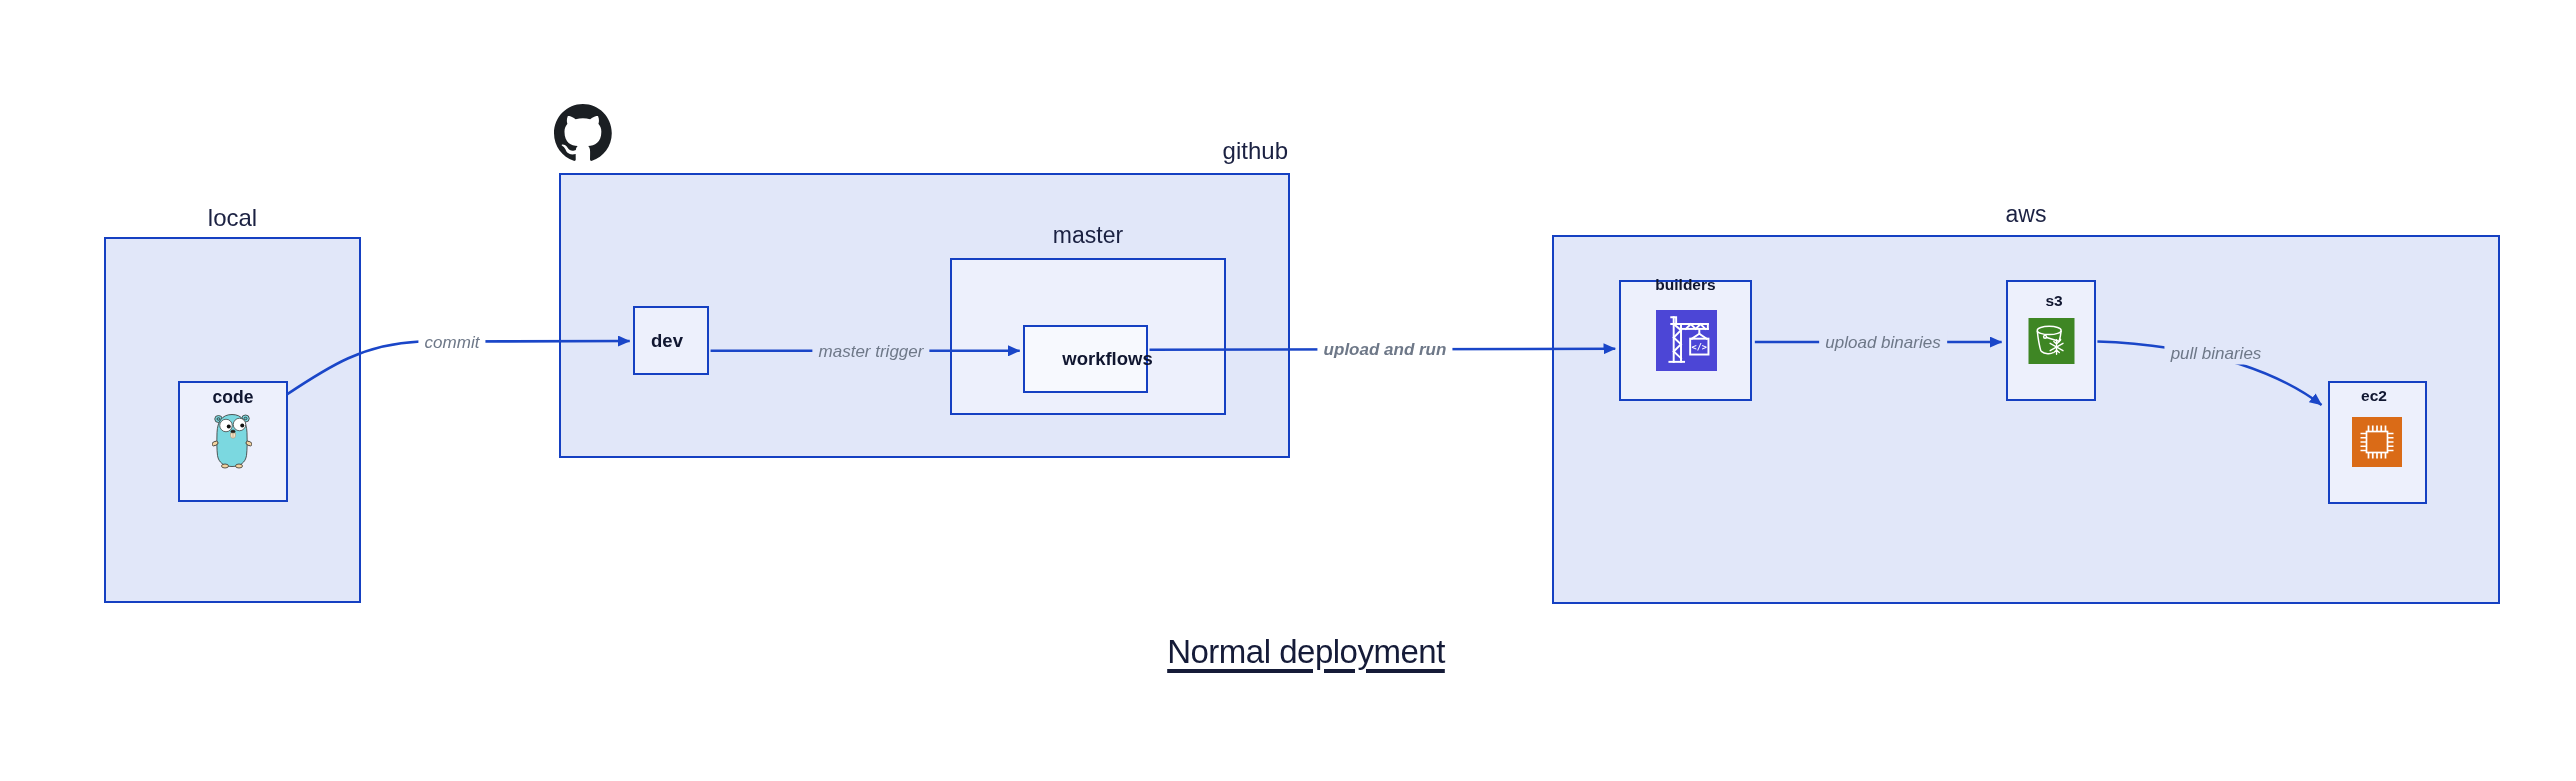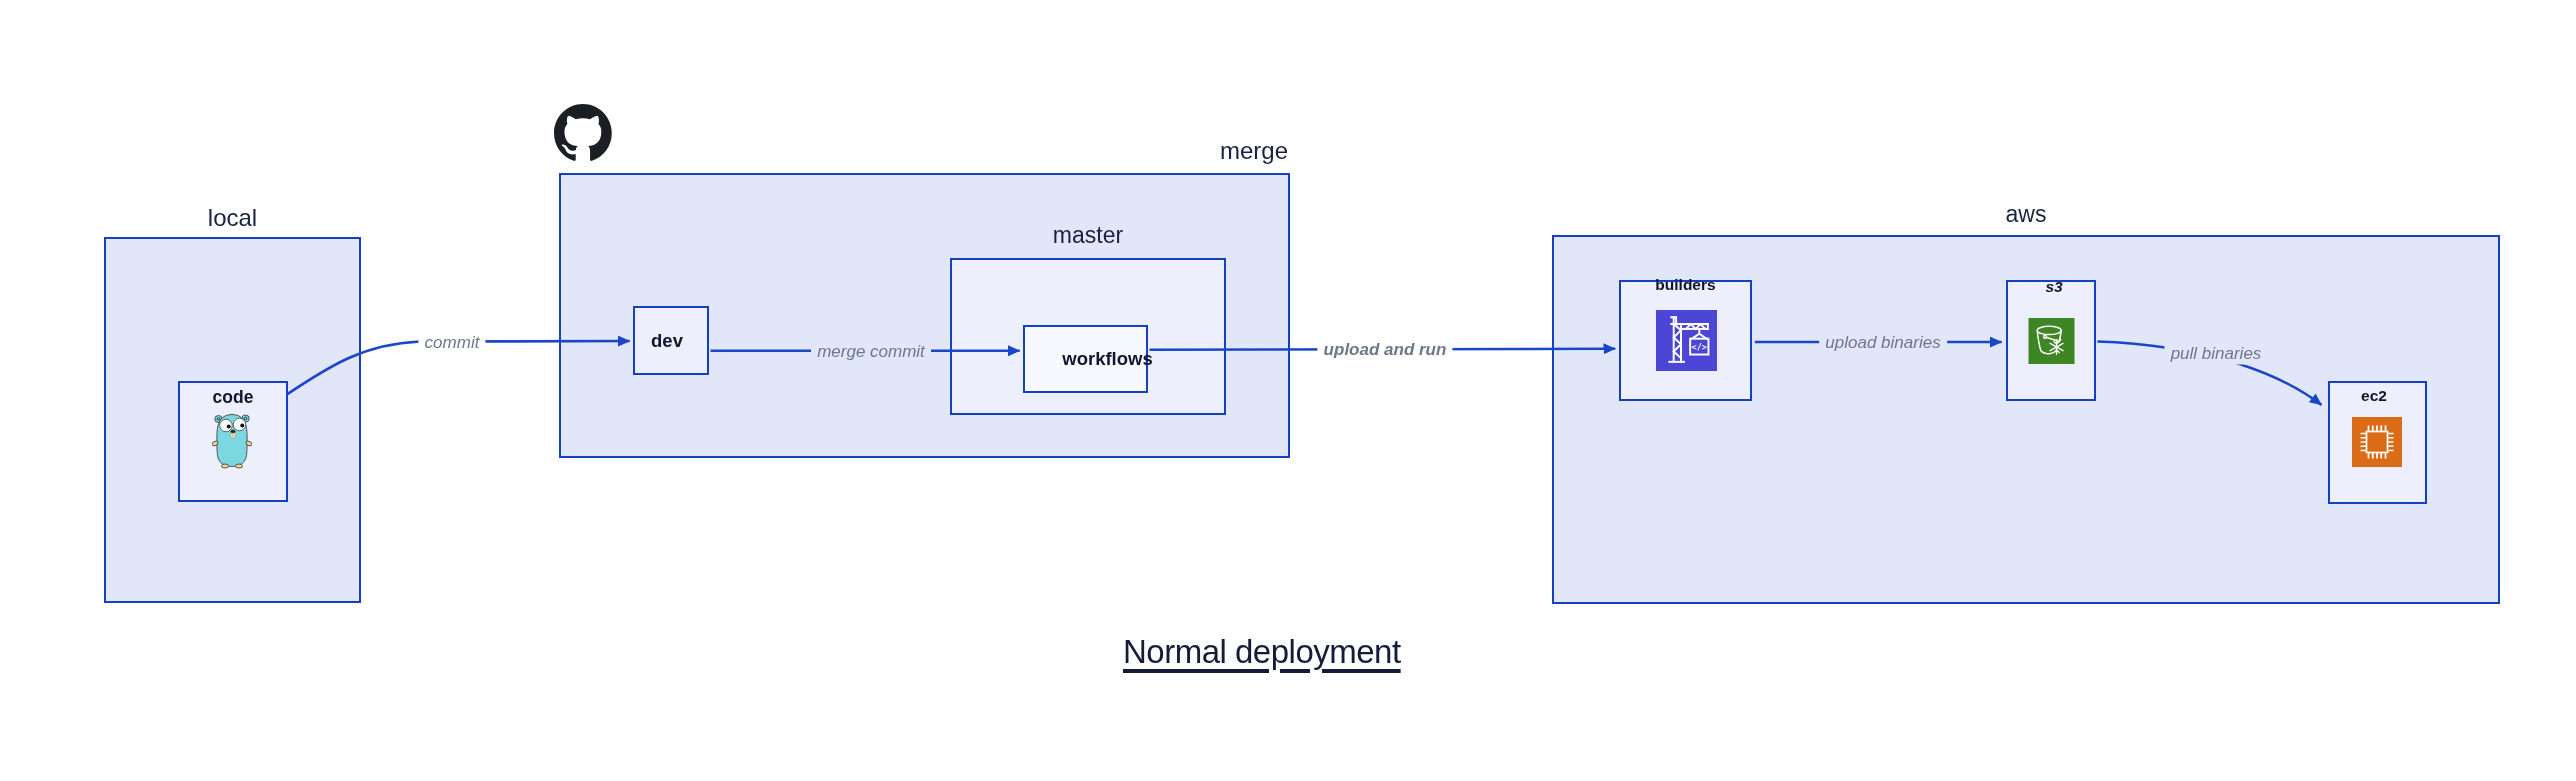--- a/index.html
+++ b/index.html
@@ -45,21 +45,21 @@
     position:absolute;transform:translate(-50%,-50%);
     font-style:italic;font-size:17px;color:var(--edge-label-text);
     padding:1.5px 6.2px;white-space:nowrap;
   }
   .bg-white{background:#fff;}
   .bg-fill{background:var(--container-fill);}
   #edge-svg{position:absolute;left:0;top:0;pointer-events:none;}
   .edge-line{stroke:var(--arrow-blue);stroke-width:5;fill:none;}
   .icon{position:absolute;}
   #title{
-    position:absolute;left:1123px;top:633px;width:366px;
+    position:absolute;left:1123px;top:633px;width:366px;text-align:center;
     color:var(--title-text);font-size:33px;letter-spacing:-0.5px;
     text-decoration:underline;text-decoration-thickness:3.6px;text-underline-offset:6.2px;
   }
 </style>
 </head>
 <body>
 
 <div id="canvas">
 
   <div class="box container-box" style="left:104px;top:237px;width:257px;height:366px;"></div>
@@ -81,33 +81,33 @@
       </marker>
     </defs>
     <path class="edge-line" d="M 556 766 C 640 710, 705 668, 815 663 L 1222 662" marker-end="url(#ah)"></path>
     <path class="edge-line" d="M 1379 681 L 1979 681" marker-end="url(#ah)"></path>
     <path class="edge-line" d="M 2231 679 L 3135 677" marker-end="url(#ah)"></path>
     <path class="edge-line" d="M 3406 664 L 3885 664" marker-end="url(#ah)"></path>
     <path class="edge-line" d="M 4071 663 C 4180 666, 4268 683, 4348 707 C 4425 732, 4472 760, 4506 786" marker-end="url(#ah)"></path>
   </svg>
 
   <div class="heading" style="left:104px;top:204px;width:257px;">local</div>
-  <div class="heading" style="left:1108px;top:137px;width:180px;text-align:right;">merge</div>
+  <div class="heading" style="left:1108px;top:137px;width:180px;text-align:right;">github</div>
   <div class="heading" style="left:950px;top:222px;width:276px;font-size:23px;">master</div>
   <div class="heading" style="left:1552px;top:201px;width:948px;font-size:23px;">aws</div>
 
   <div class="node-label label-34" style="left:178px;top:387px;width:110px;">code</div>
   <div class="center-overlay" style="left:633px;top:306px;width:68px;height:69px;border-radius:24px;">dev</div>
   <div class="center-overlay" style="left:1023px;top:325px;width:125px;height:68px;padding-left:22px;">workflows</div>
   <div class="node-label label-30" style="left:1619px;top:276px;width:133px;">builders</div>
-  <div class="node-label label-30" style="left:2006px;top:278px;width:96px;font-style:italic;">s3</div>
+  <div class="node-label label-30" style="left:2006px;top:292px;width:96px;">s3</div>
   <div class="node-label label-30" style="left:2328px;top:387px;width:92px;">ec2</div>
 
   <div class="edge-label bg-white" style="left:452px;top:342px;">commit</div>
-  <div class="edge-label bg-fill" style="left:871px;top:351px;">merge commit</div>
+  <div class="edge-label bg-fill" style="left:871px;top:351px;">master trigger</div>
   <div class="edge-label bg-white" style="left:1385px;top:349px;font-weight:bold;">upload and run</div>
   <div class="edge-label bg-fill" style="left:1883px;top:342px;text-align:center;">upload binaries</div>
   <div class="edge-label bg-fill" style="left:2216px;top:353px;">pull binaries</div>
 
   <div class="icon" style="left:554px;top:104px;width:58px;height:57px;">
     <svg viewBox="0 0 98 96" width="58" height="57">
       <path fill-rule="evenodd" clip-rule="evenodd" fill="var(--github-black)" d="M48.854 0C21.839 0 0 22 0 49.217c0 21.756 13.993 40.172 33.405 46.69 2.427.49 3.316-1.059 3.316-2.362 0-1.141-.08-5.052-.08-9.127-13.59 2.934-16.42-5.867-16.42-5.867-2.184-5.704-5.42-7.17-5.42-7.17-4.448-3.015.324-3.015.324-3.015 4.934.326 7.523 5.052 7.523 5.052 4.367 7.496 11.404 5.378 14.235 4.074.404-3.178 1.699-5.378 3.074-6.6-10.839-1.141-22.243-5.378-22.243-24.283 0-5.378 1.94-9.778 5.014-13.2-.485-1.222-2.184-6.275.486-13.038 0 0 4.125-1.304 13.426 5.052a46.97 46.97 0 0 1 12.214-1.63c4.125 0 8.33.571 12.213 1.63 9.302-6.356 13.427-5.052 13.427-5.052 2.67 6.763.97 11.816.485 13.038 3.155 3.422 5.015 7.822 5.015 13.2 0 18.905-11.404 23.06-22.324 24.283 1.78 1.548 3.316 4.481 3.316 9.126 0 6.6-.08 11.897-.08 13.526 0 1.304.89 2.853 3.316 2.364 19.412-6.52 33.405-24.935 33.405-46.691C97.707 22 75.788 0 48.854 0z"></path>
     </svg>
   </div>
 

